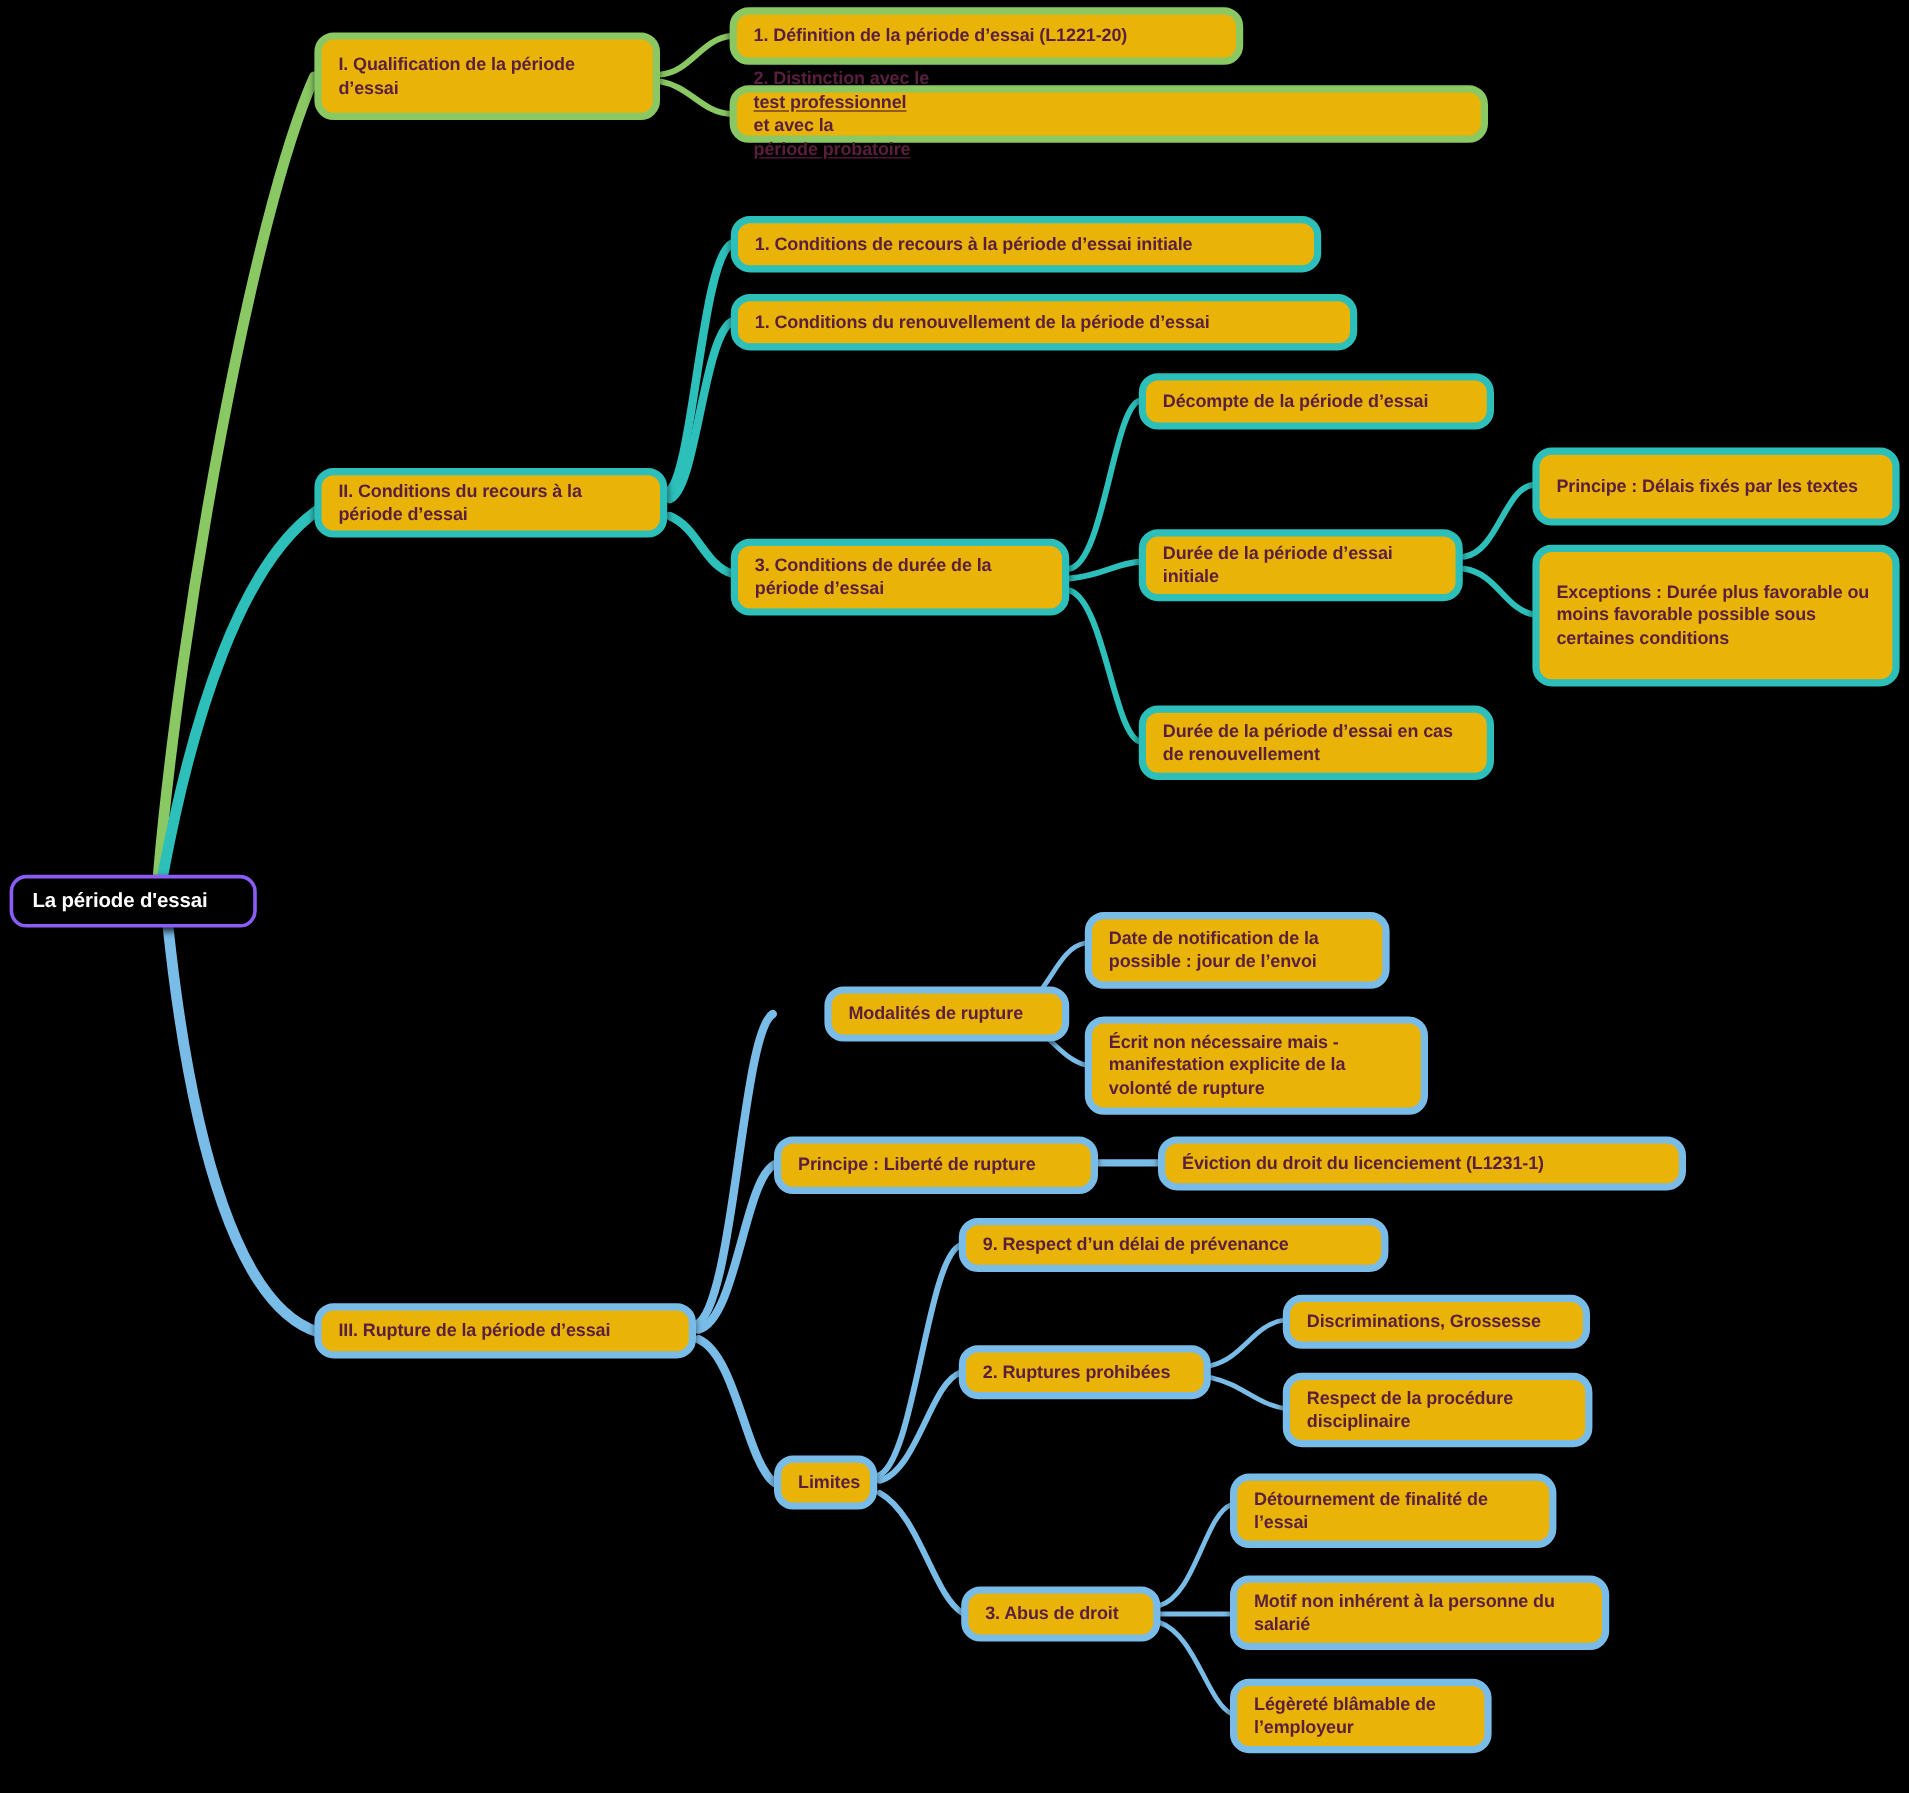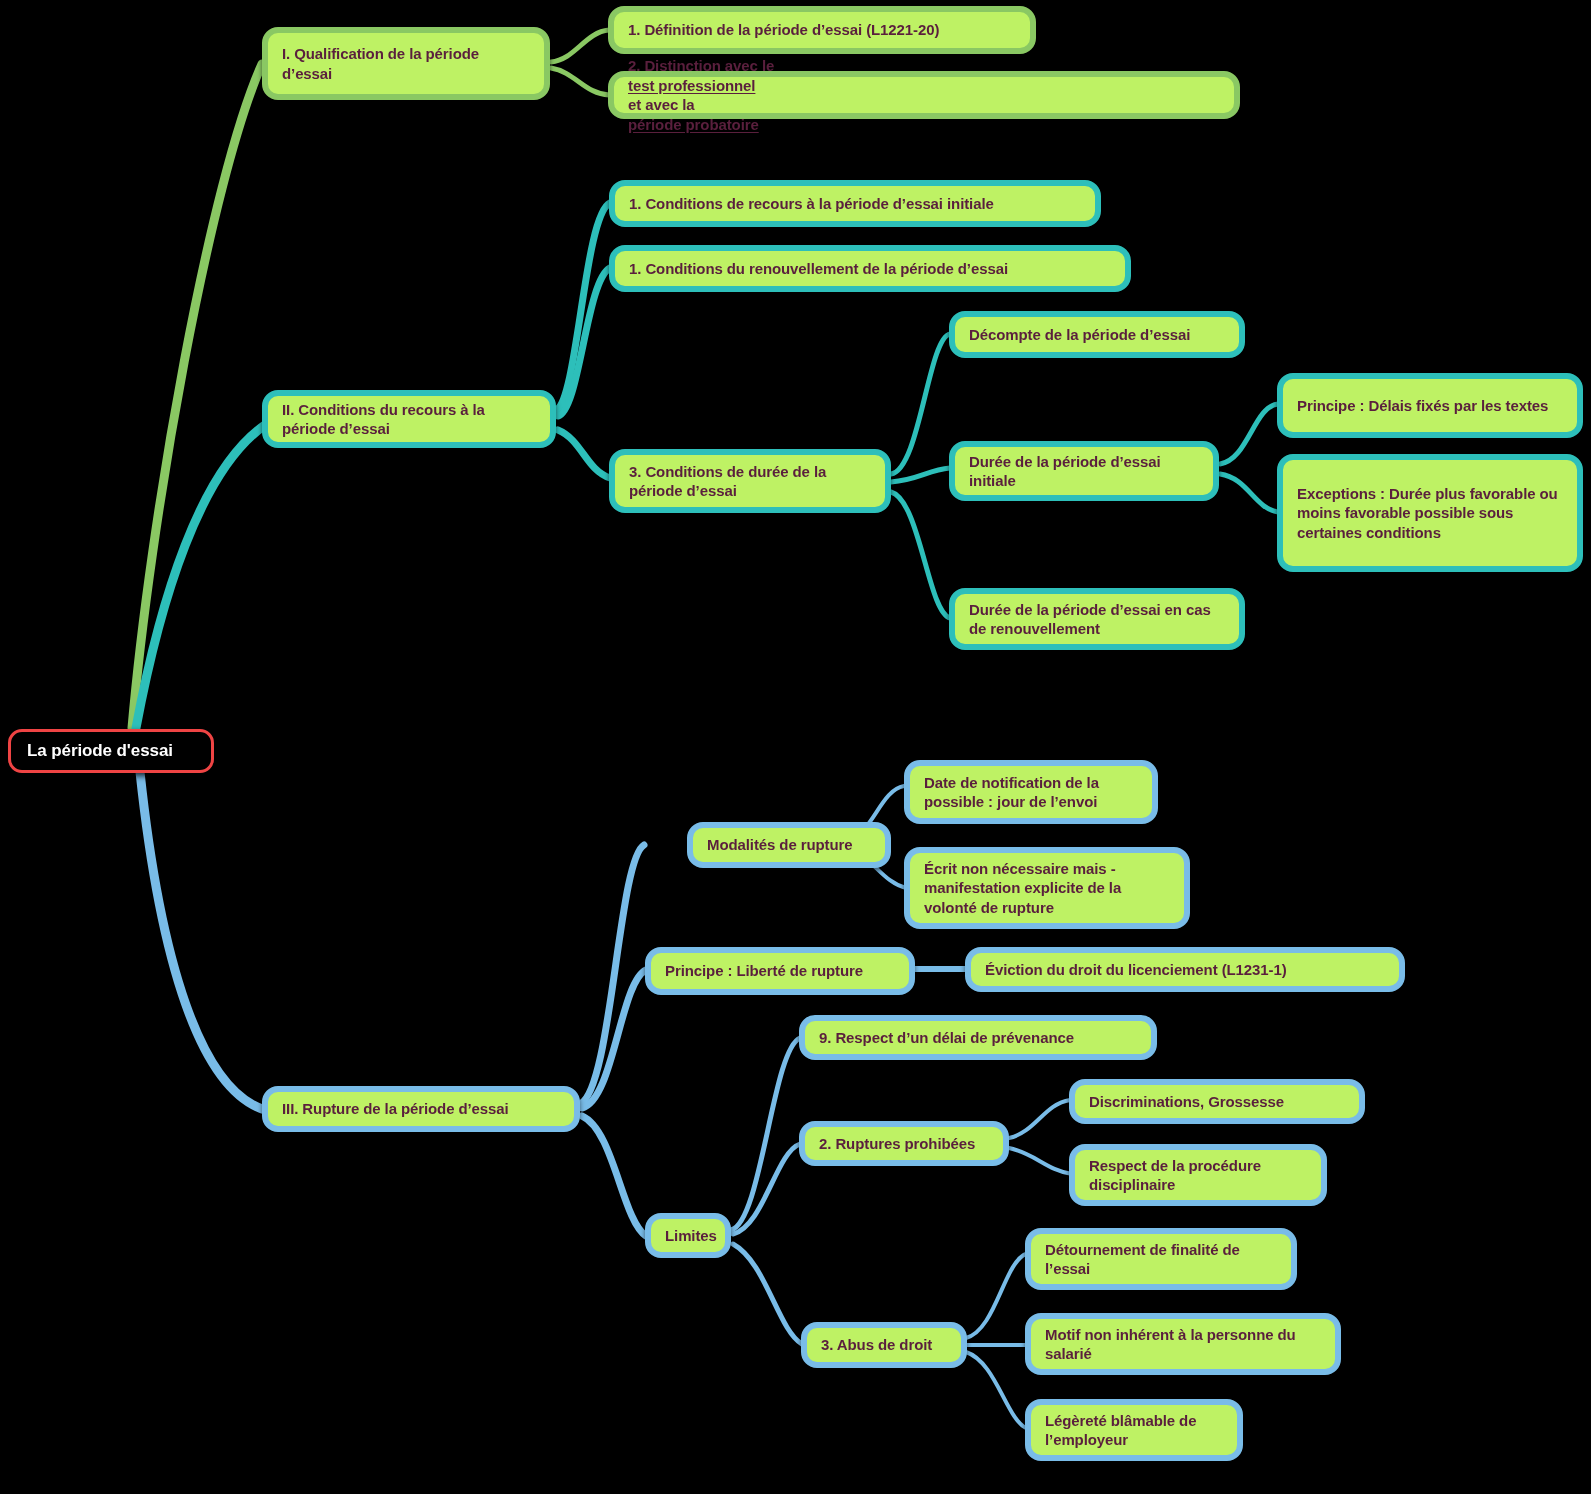--- a/index.html
+++ b/index.html
@@ -17,21 +17,21 @@
   #edges{
     position:absolute;
     left:0; top:0;
     width:1591px;
     height:1494px;
     pointer-events:none;
   }
   .node{
     position:absolute;
     box-sizing:border-box;
-    background:#bef264;
+    background:#eab308;
     color:#5a1f3d;
     font-weight:bold;
     display:flex;
     align-items:center;
     line-height:1.30;
     letter-spacing:-0.1px;
     z-index:5;
   }
   .node span{display:block;}
   
@@ -46,21 +46,21 @@
     box-shadow:0 3px 5px rgba(0,0,0,.55);
   }
   .n-blue{
     border:6px solid #79bce8;
     border-radius:16px;
     box-shadow:0 3px 5px rgba(0,0,0,.55);
   }
   .n-root{
     background:#000000;
     color:#ffffff;
-    border:3px solid #ef4444;
+    border:3px solid #8b5cf6;
     border-radius:14px;
     box-shadow:0 3px 6px rgba(0,0,0,.8);
   }
   .u{ text-decoration:underline; text-underline-offset:2px; }
 </style>
 </head>
 <body>
 
 <div id="canvas">
 
@@ -188,21 +188,21 @@
   </div>
 
   <div class="node n-blue" style="left:799px; top:1015px; width:358px; height:45px; font-size:15px; padding:0 14px;">
     <span>9. Respect d’un délai de prévenance</span>
   </div>
 
   <div class="node n-blue" style="left:799px; top:1121px; width:210px; height:45px; font-size:15px; padding:0 14px;">
     <span>2. Ruptures prohibées</span>
   </div>
 
-  <div class="node n-blue" style="left:1069px; top:1079px; width:296px; height:45px; font-size:15px; padding:0 14px;text-align:right;">
+  <div class="node n-blue" style="left:1069px; top:1079px; width:256px; height:45px; font-size:15px; padding:0 14px;text-align:right;">
     <span>Discriminations, Grossesse</span>
   </div>
 
   <div class="node n-blue" style="left:1069px; top:1144px; width:258px; height:62px; font-size:15px; padding:0 14px;">
     <span>Respect de la procédure disciplinaire</span>
   </div>
 
   <div class="node n-blue" style="left:801px; top:1322px; width:166px; height:46px; font-size:15px; padding:0 14px;">
     <span>3. Abus de droit</span>
   </div>

